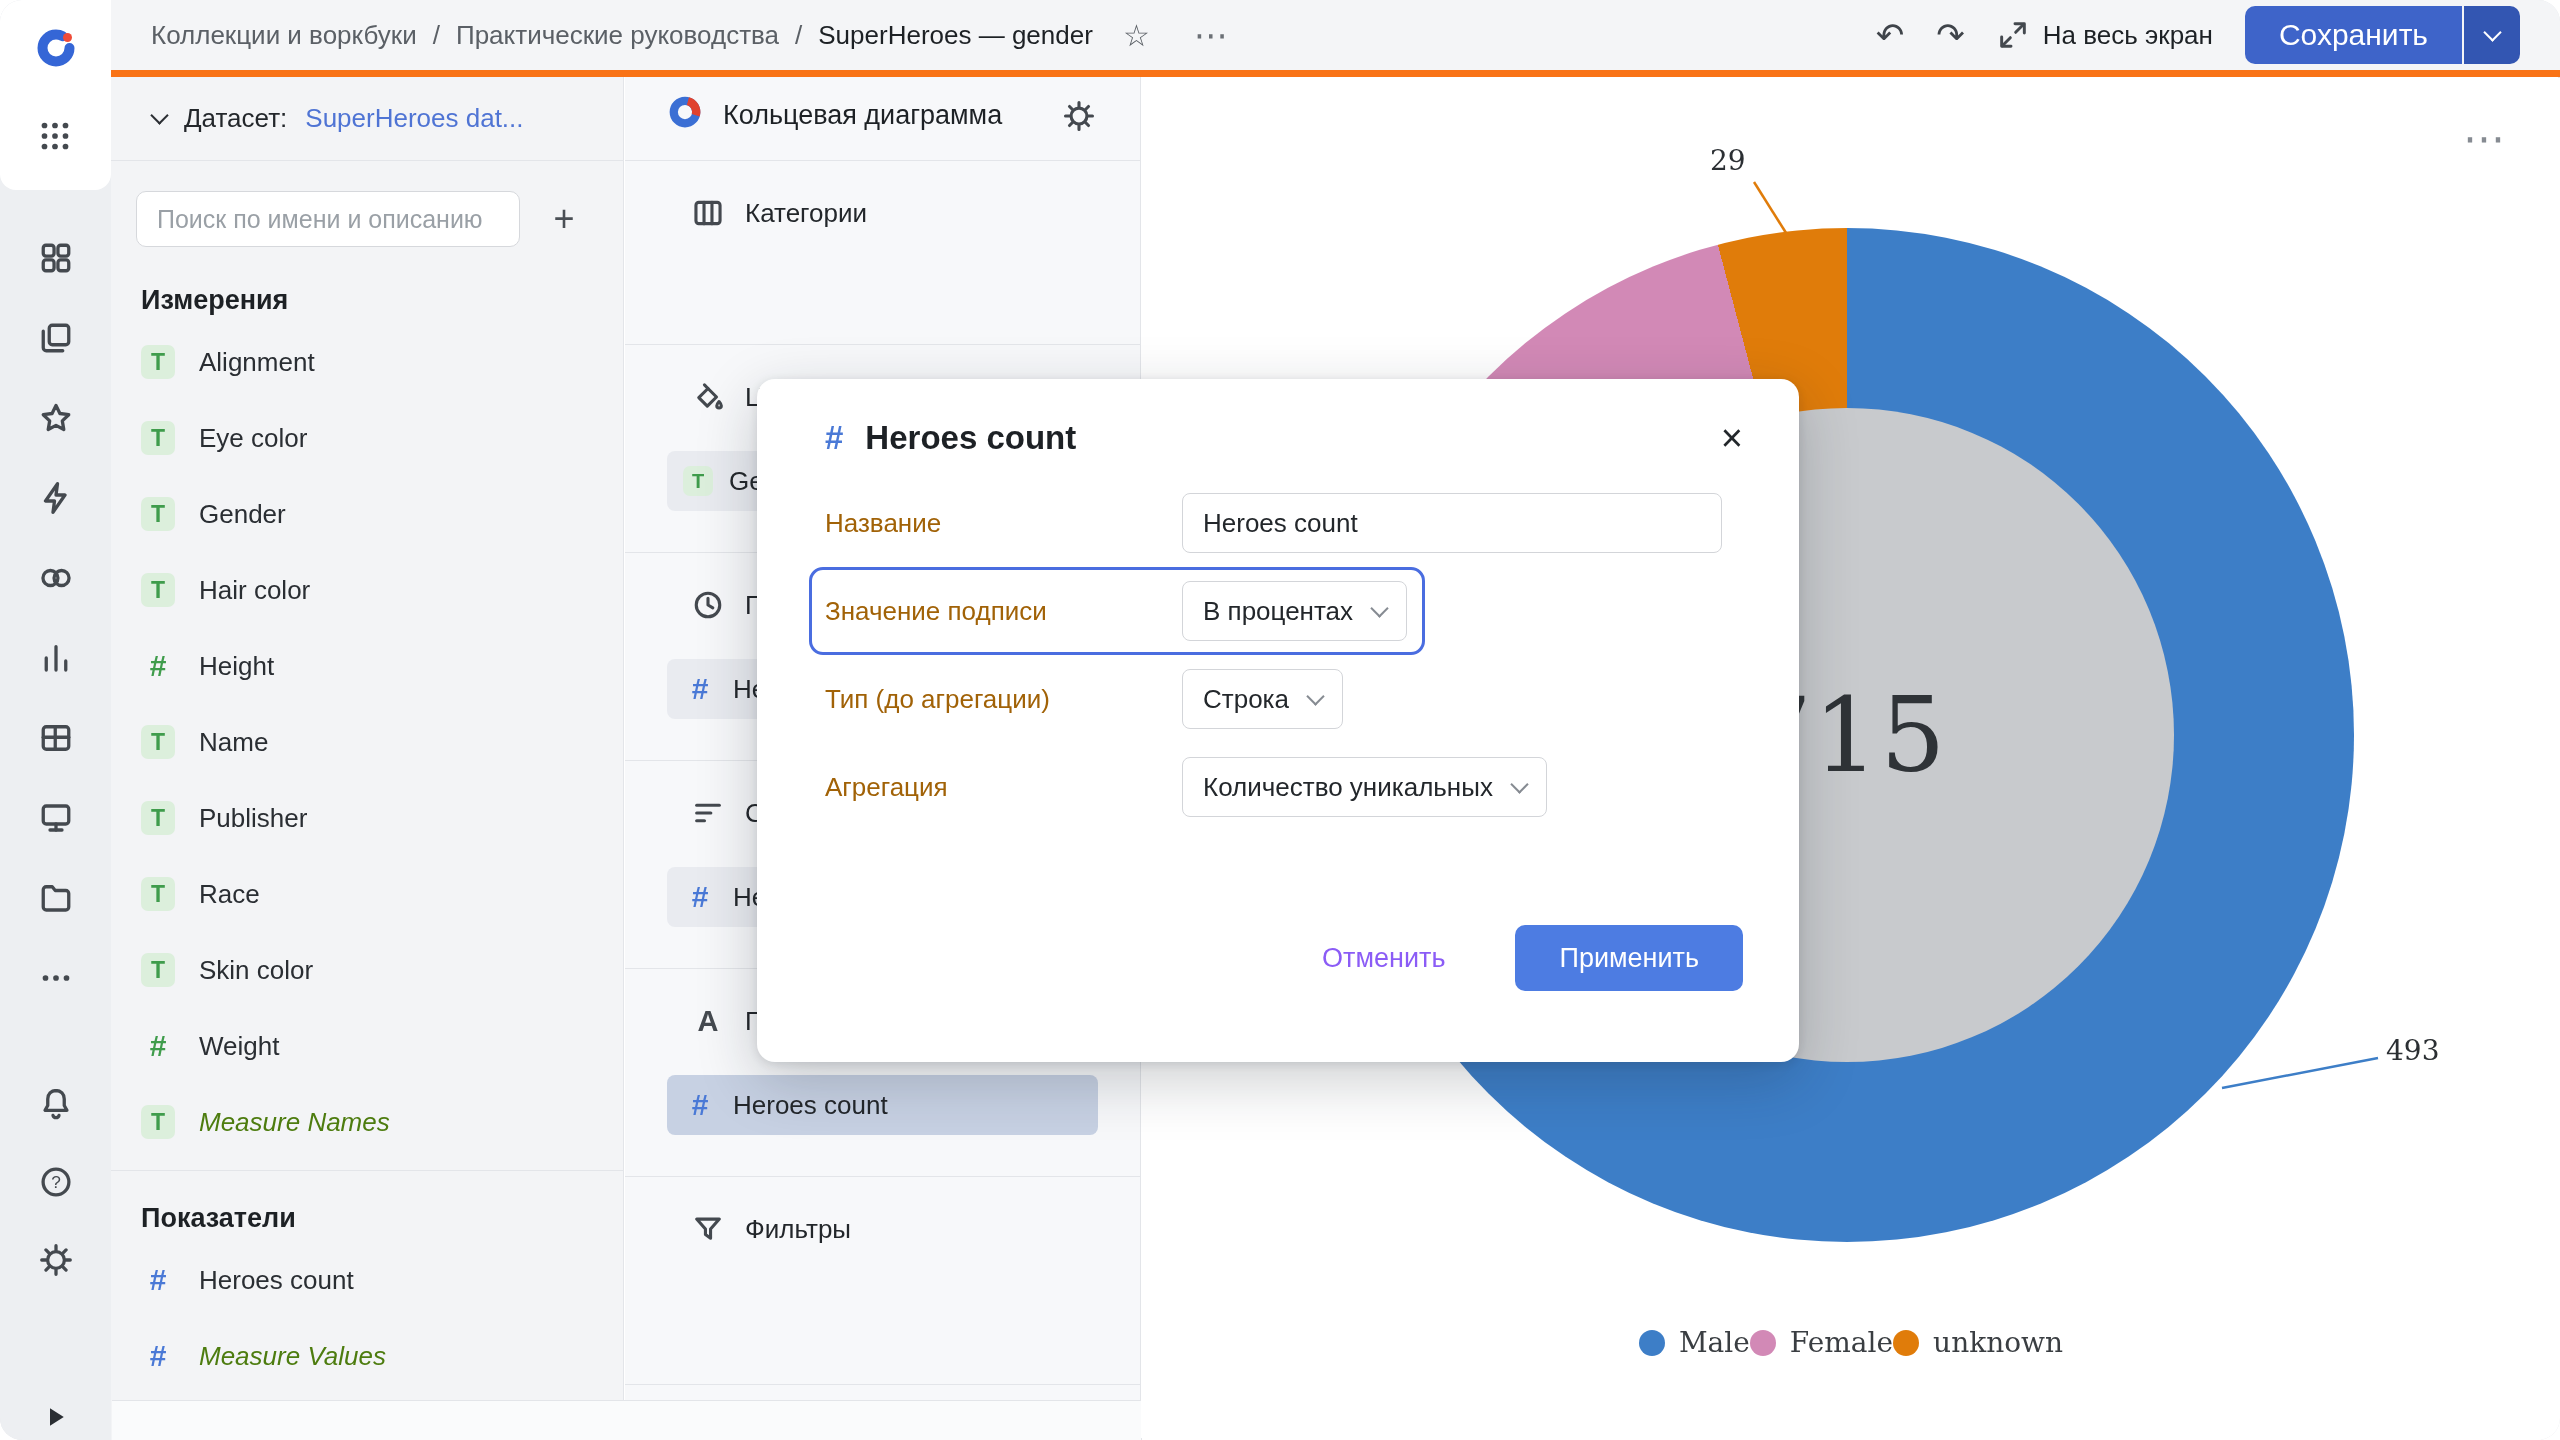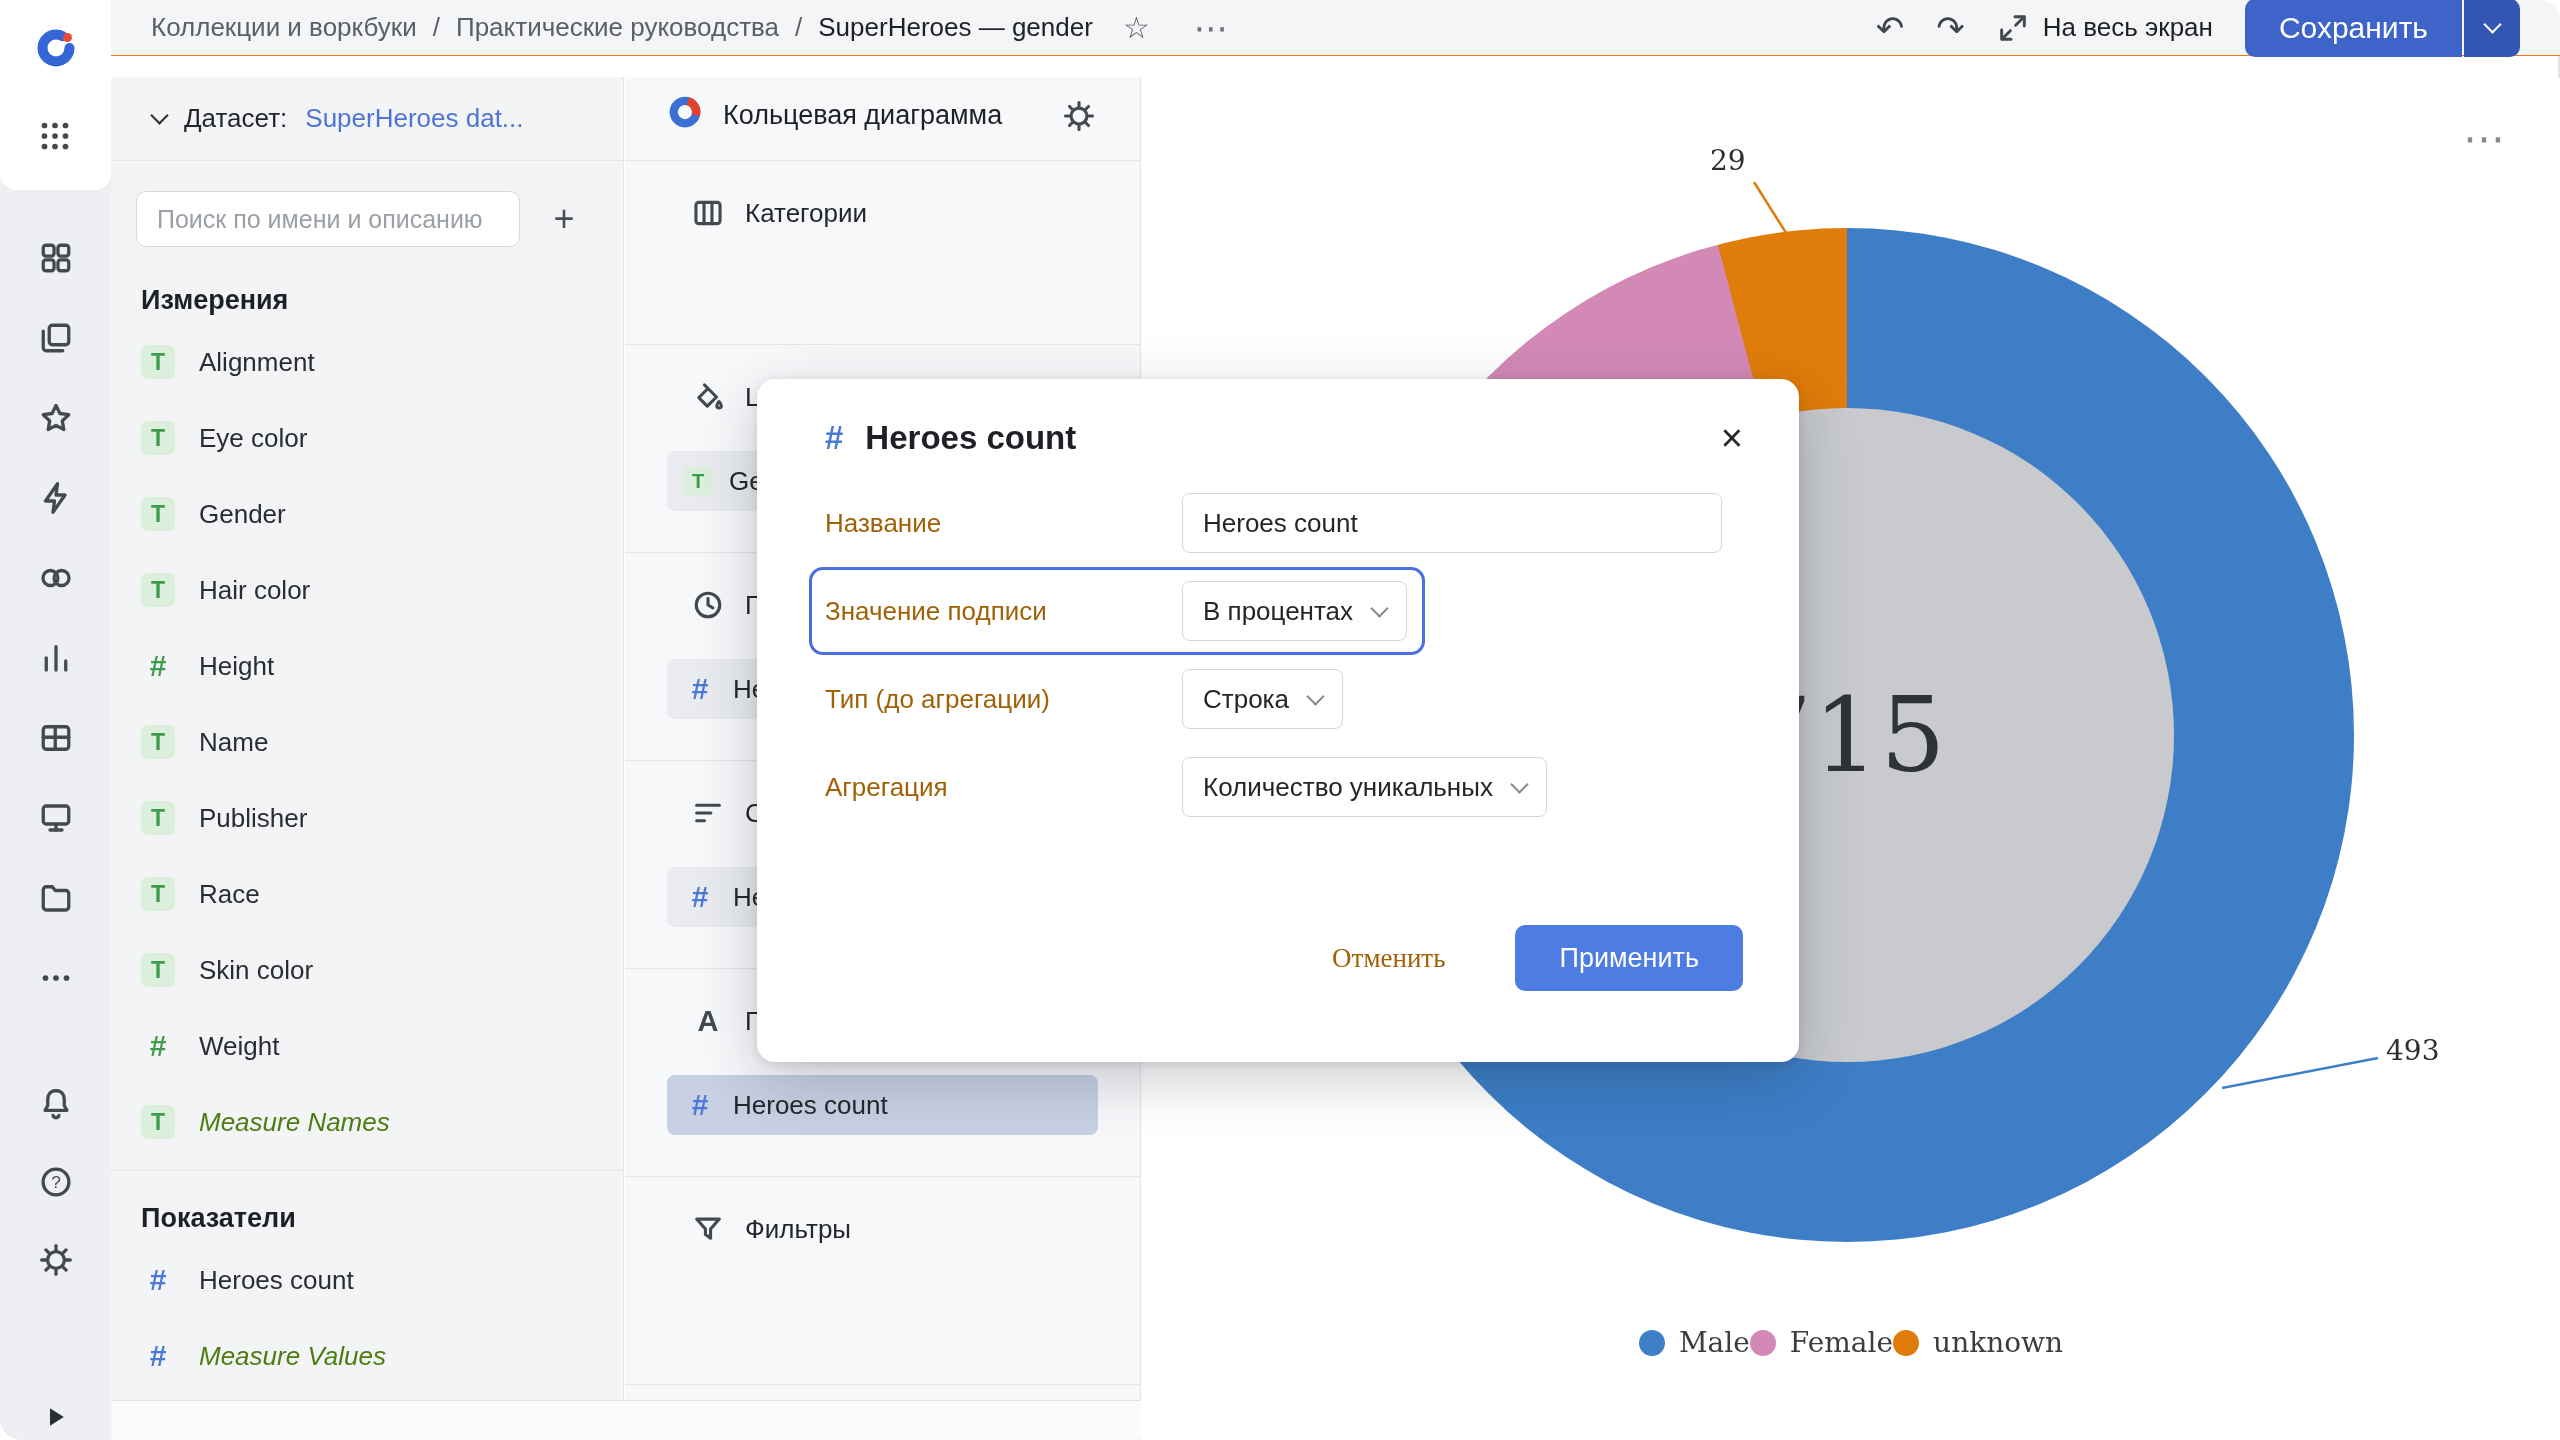--- a/index.html
+++ b/index.html
@@ -13,21 +13,21 @@
   .rail-white{position:absolute;left:0;top:0;width:111px;height:190px;background:#fff;border-radius:0 0 16px 16px;}
   .logo{position:absolute;left:33px;top:25px;width:46px;height:46px;}
   .apps{position:absolute;left:37px;top:118px;}
   .rail-group{position:absolute;left:0;width:111px;display:flex;flex-direction:column;align-items:center;gap:44px;}
   .rail-group.g1{top:240px;}
   .rail-group.g2{top:1086px;gap:42px;}
   .rail-play{position:absolute;left:40px;top:1402px;}
   svg.ico{stroke:#44494f;fill:none;stroke-width:2.2;stroke-linecap:round;stroke-linejoin:round;display:block;}
 
   
-  .topbar{position:absolute;left:111px;right:0;top:0;height:56px;background:#f4f5f7;border-bottom:1px solid #f97316;
+  .topbar{position:absolute;left:111px;right:0;top:0;height:77px;background:#f4f5f7;border-bottom:7px solid #f97316;
           display:flex;align-items:center;padding:0 40px;z-index:20;}
   .crumbs{display:flex;align-items:center;gap:16px;font-size:26px;color:#5b6066;white-space:nowrap;}
   .crumb{cursor:pointer;}
   .crumb-last{color:#1d2125;font-weight:500;}
   .crumb-star{font-size:30px;color:#5b6066;margin-left:14px;}
   .crumb-dots{font-size:34px;color:#6b7076;margin-left:28px;letter-spacing:2px;}
   .topbar-right{margin-left:auto;display:flex;align-items:center;gap:32px;}
   .hist-btn{font-size:34px;color:#3f444a;background:none;border:none;line-height:1;padding:0;cursor:pointer;font-family:"DejaVu Sans",sans-serif;}
   .fullscreen{display:flex;align-items:center;gap:14px;font-size:26px;color:#1d2125;cursor:pointer;}
   .save-split{display:flex;align-items:stretch;}
@@ -99,21 +99,21 @@
   .form{margin-top:36px;}
   .frow{position:relative;display:flex;align-items:center;height:60px;margin-bottom:28px;}
   .flabel{flex:0 0 357px;font-size:26px;color:#a16207;}
   .text-input{width:540px;height:60px;border:1px solid #d3d5d9;border-radius:8px;padding:0 20px;
               font-size:26px;color:#23272b;font-family:inherit;background:#fff;}
   .select{display:inline-flex;align-items:center;gap:20px;height:60px;border:1px solid #d3d5d9;border-radius:8px;
           background:#fff;padding:0 20px;font-size:26px;color:#23272b;cursor:pointer;}
   .hl-box{position:absolute;left:-16px;top:-14px;width:616px;height:88px;border:3px solid #4a6de0;
           border-radius:14px;pointer-events:none;}
   .buttons{display:flex;justify-content:flex-end;align-items:center;gap:44px;margin-top:108px;}
-  .btn-cancel{height:64px;padding:0 26px;background:transparent;border:none;font-size:27px;color:#a16207;cursor:pointer;font-family:Liberation Serif, serif;}
+  .btn-cancel{height:64px;padding:0 26px;background:transparent;border:none;font-size:27px;color:#8b5cf6;cursor:pointer;font-family:Liberation Sans, sans-serif;}
   .btn-apply{height:66px;padding:0 44px;background:#4d7ce2;border:none;border-radius:10px;color:#fff;
              font-size:27px;cursor:pointer;font-family:inherit;}
 
   .bottom-strip{position:absolute;left:112px;top:1400px;width:1029px;bottom:0;background:#fafbfc;border-top:1px solid #e3e5e9;z-index:5;}
 </style>
 </head>
 <body>
 
 <div id="app">
 

